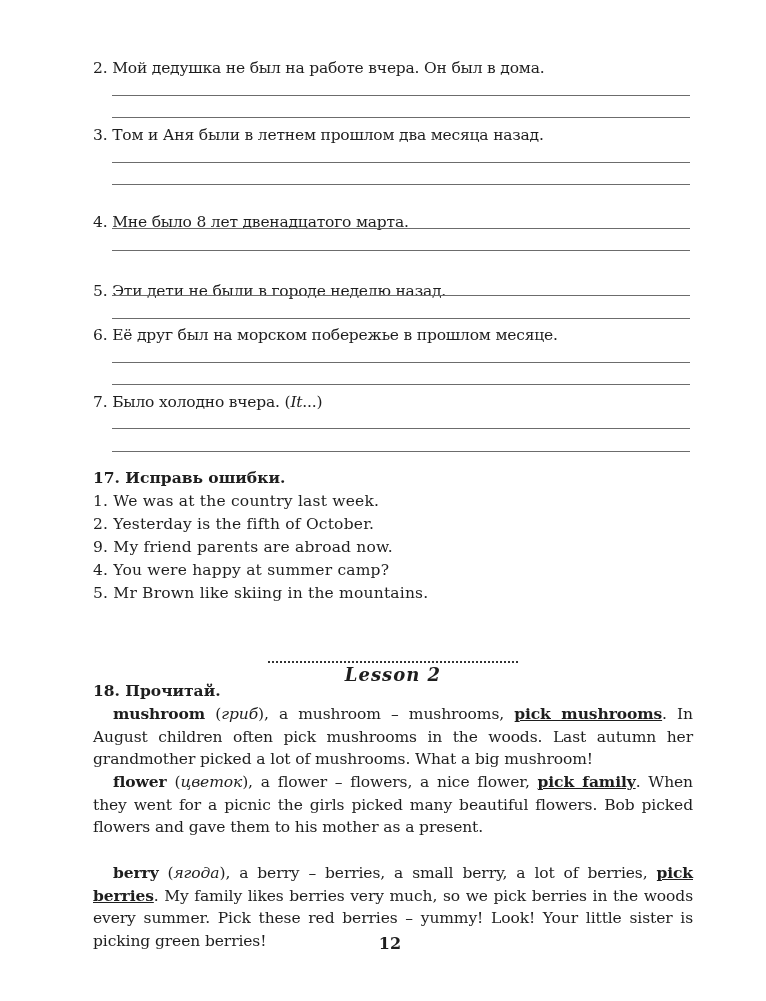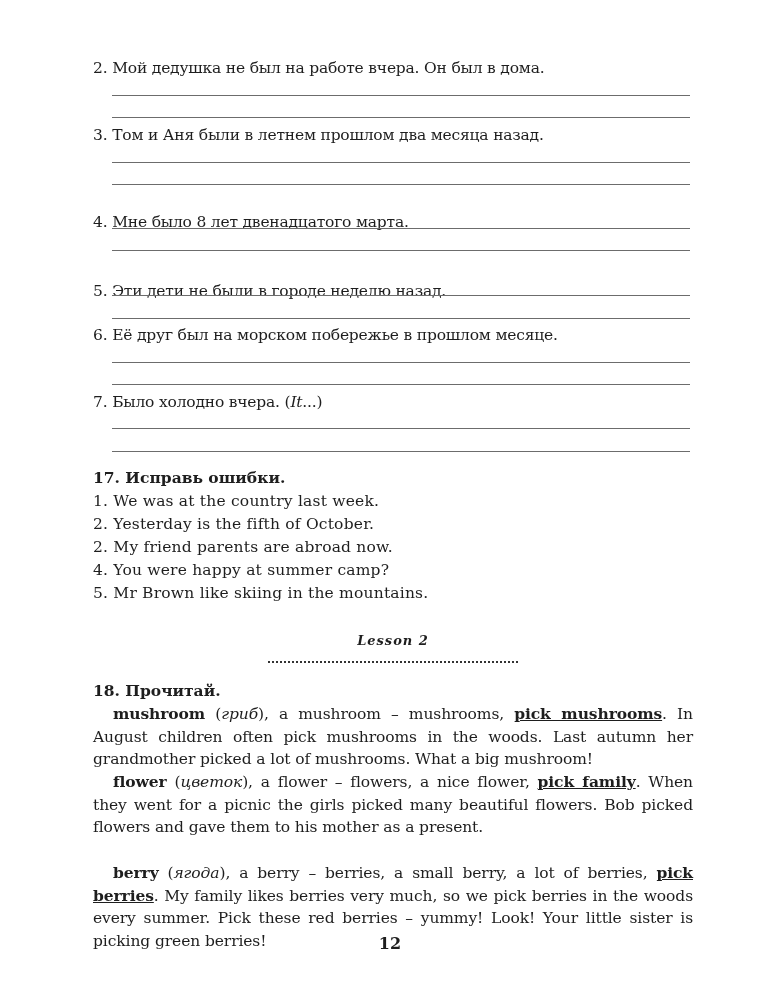--- a/index.html
+++ b/index.html
@@ -49,23 +49,23 @@
       font-size: 15.5px;
       line-height: 20px;
       white-space: nowrap;
       font-family: "DejaVu Serif", "Liberation Serif", serif;
       letter-spacing: 0.2px;
     }
     .lesson-title {
       position: absolute;
       left: 268px;
       width: 250px;
-      top: 633px;
+      top: 664px;
       text-align: center;
-      font-size: 13px;
+      font-size: 18px;
       font-weight: bold;
       font-style: italic;
       letter-spacing: 1px;
     }
     .lesson-rule {
       position: absolute;
       left: 268px;
       width: 250px;
       top: 661px;
       height: 0;
@@ -138,21 +138,21 @@
     <span>7.</span>
     <span>Было холодно вчера.</span>
     <span>(</span><span style="font-style:italic;">It</span><span>...)</span>
   </div>
   <div class="blank" style="top:428px;"></div>
   <div class="blank" style="top:451px;"></div>
 
   <div class="heading" style="top:468px;">17. Исправь ошибки.</div>
   <div class="en-item" style="top:491px;">1. We was at the country last week.</div>
   <div class="en-item" style="top:514px;">2. Yesterday is the fifth of October.</div>
-  <div class="en-item" style="top:537px;">2. My friend parents are abroad now.</div>
+  <div class="en-item" style="top:537px;">9. My friend parents are abroad now.</div>
   <div class="en-item" style="top:560px;">4. You were happy at summer camp?</div>
   <div class="en-item" style="top:583px;">5. Mr Brown like skiing in the mountains.</div>
 
   <div class="lesson-title">Lesson 2</div>
   <div class="lesson-rule"></div>
 
   <div class="heading" style="top:681px;">18. Прочитай.</div>
 
   <div class="para" style="top:703px;">
     <span class="lead">mushroom</span>

